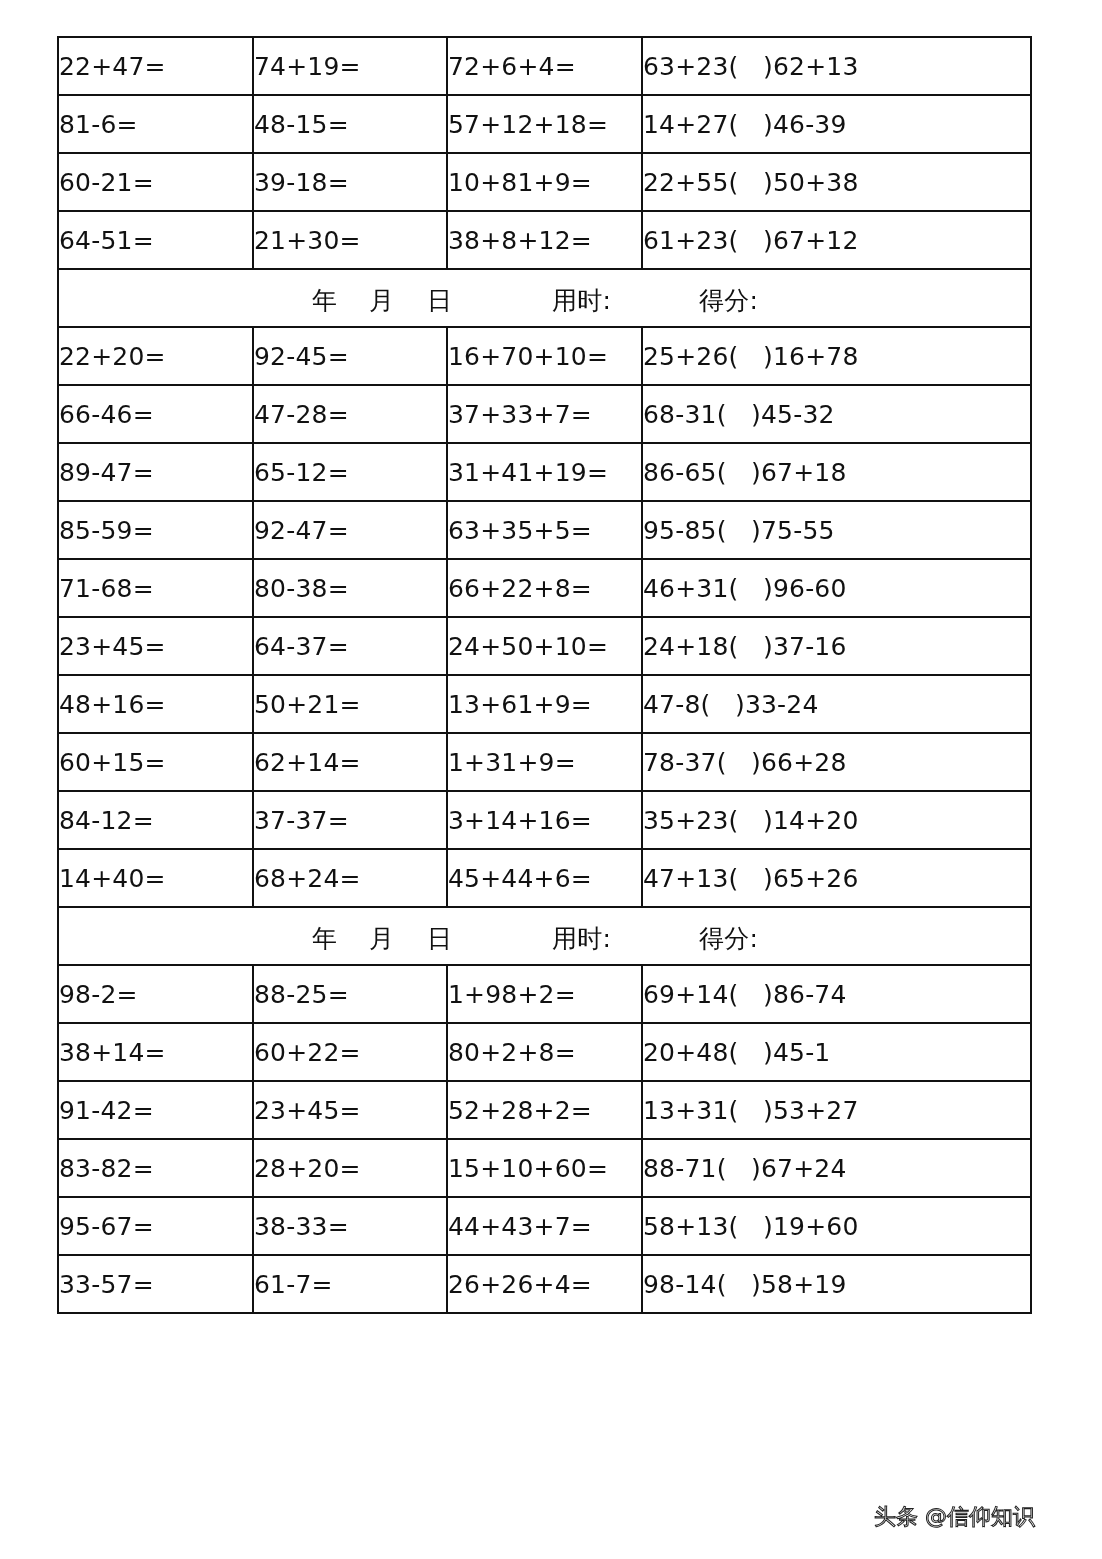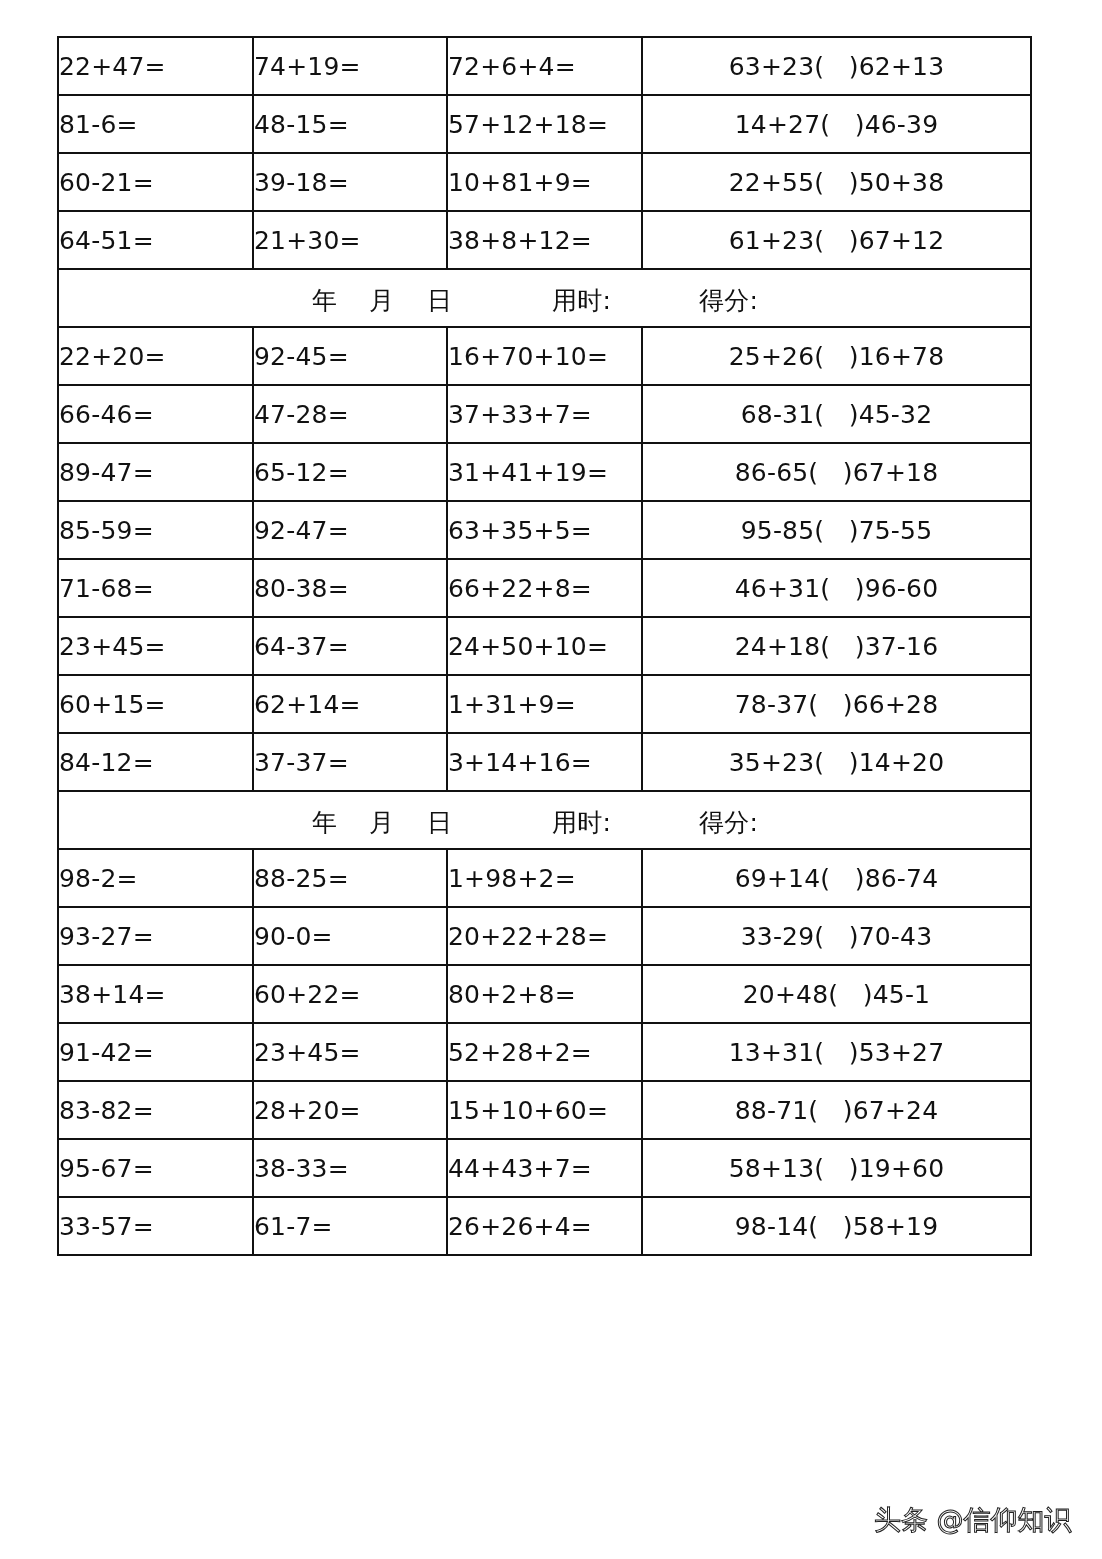--- a/index.html
+++ b/index.html
@@ -3,26 +3,26 @@
 <meta charset="utf-8">
 <style>
   html, body { margin: 0; padding: 0; background: #ffffff; }
   body { width: 1102px; height: 1559px; position: relative; overflow: hidden;
          font-family: "DejaVu Sans", "Liberation Sans", sans-serif; color: #111; }
   .sheet { position: absolute; left: 57px; top: 36px; width: 973px; }
   table.grid { border-collapse: collapse; width: 973px; table-layout: fixed; }
   table.grid td { border: 2px solid #111; height: 56px; padding: 0; font-size: 25px;
                   vertical-align: middle; white-space: pre; letter-spacing: 0.2px; }
   td.c1, td.c2, td.c3 { padding-left: 5px; }
-  td.c4 { text-align: center; }
+  td.c4 { }
   td.hdr { text-align: left; font-size: 25px; }
   .hdr-inner { position: relative; height: 56px; }
   .hdr-inner span { position: absolute; top: 14px; }
   col.w1 { width: 195px; } col.w2 { width: 194px; } col.w3 { width: 195px; } col.w4 { width: 389px; }
-  .watermark { position: absolute; left: 874px; top: 1502px; font-size: 27px; color: #ffffff;
+  .watermark { position: absolute; left: 874px; top: 1502px; font-size: 22px; color: #ffffff;
                -webkit-text-stroke: 1px #222; letter-spacing: 0px; white-space: nowrap; }
 </style>
 </head>
 <body>
 
 <div class="sheet">
   <table class="grid">
     <colgroup>
         <col class="w1">
         <col class="w2">
@@ -87,45 +87,51 @@
           <td class="c3">66+22+8=</td>
           <td class="c4">46+31(   )96-60</td>
         </tr>
         <tr>
           <td class="c1">23+45=</td>
           <td class="c2">64-37=</td>
           <td class="c3">24+50+10=</td>
           <td class="c4">24+18(   )37-16</td>
         </tr>
         <tr>
+          <td class="c1">48+16=</td>
+          <td class="c2">50+21=</td>
+          <td class="c3">13+61+9=</td>
+          <td class="c4">47-8(   )33-24</td>
+        </tr>
+        <tr>
           <td class="c1">60+15=</td>
           <td class="c2">62+14=</td>
           <td class="c3">1+31+9=</td>
           <td class="c4">78-37(   )66+28</td>
         </tr>
         <tr>
           <td class="c1">84-12=</td>
           <td class="c2">37-37=</td>
           <td class="c3">3+14+16=</td>
           <td class="c4">35+23(   )14+20</td>
         </tr>
         <tr>
+          <td class="c1">14+40=</td>
+          <td class="c2">68+24=</td>
+          <td class="c3">45+44+6=</td>
+          <td class="c4">47+13(   )65+26</td>
+        </tr>
+        <tr>
           <td colspan="4" class="hdr"><div class="hdr-inner"><span style="left: 253px;">年</span><span style="left: 310px;">月</span><span style="left: 368px;">日</span><span style="left: 493px;">用时:</span><span style="left: 640px;">得分:</span></div></td>
         </tr>
         <tr>
           <td class="c1">98-2=</td>
           <td class="c2">88-25=</td>
           <td class="c3">1+98+2=</td>
           <td class="c4">69+14(   )86-74</td>
-        </tr>
-        <tr>
-          <td class="c1">93-27=</td>
-          <td class="c2">90-0=</td>
-          <td class="c3">20+22+28=</td>
-          <td class="c4">33-29(   )70-43</td>
         </tr>
         <tr>
           <td class="c1">38+14=</td>
           <td class="c2">60+22=</td>
           <td class="c3">80+2+8=</td>
           <td class="c4">20+48(   )45-1</td>
         </tr>
         <tr>
           <td class="c1">91-42=</td>
           <td class="c2">23+45=</td>

